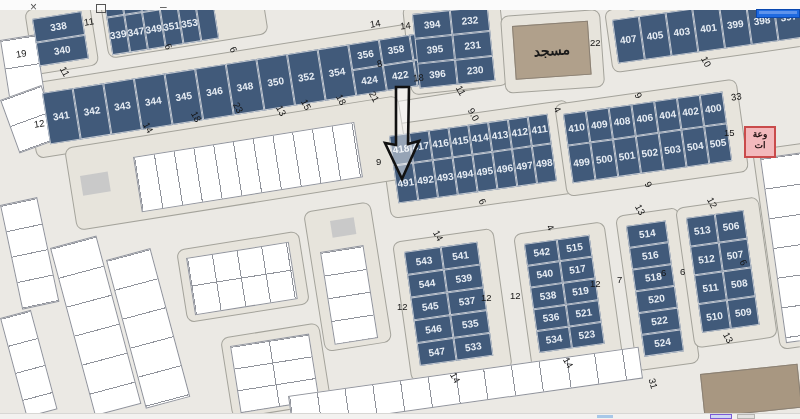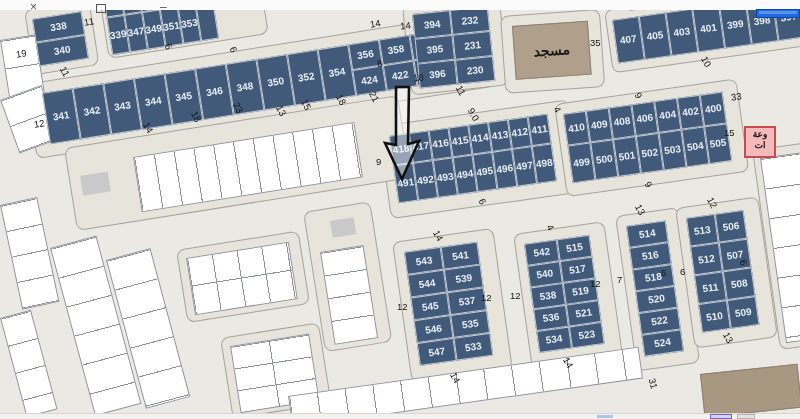--- a/index.html
+++ b/index.html
@@ -273,21 +273,21 @@
       <span class="dim" style="left: 301px; top: 99px; transform: rotate(62deg);">15</span>
       <span class="dim" style="left: 336px; top: 94px; transform: rotate(62deg);">18</span>
       <span class="dim" style="left: 369px; top: 91px; transform: rotate(62deg);">21</span>
       <span class="dim" style="left: 377px; top: 58px; transform: rotate(-9deg);">8</span>
       <span class="dim" style="left: 370px; top: 18px; transform: rotate(-9deg);">14</span>
       <span class="dim" style="left: 166px; top: 41px; transform: rotate(62deg);">6</span>
       <span class="dim" style="left: 231px; top: 44px; transform: rotate(62deg);">6</span>
       <span class="dim" style="left: 400px; top: 20px; transform: rotate(-6deg);">14</span>
       <span class="dim" style="left: 413px; top: 72px; transform: rotate(-6deg);">18</span>
       <span class="dim" style="left: 456px; top: 85px; transform: rotate(62deg);">11</span>
-      <span class="dim" style="left: 590px; top: 37px;">35</span>
+      <span class="dim" style="left: 590px; top: 37px;">22</span>
       <span class="dim" style="left: 701px; top: 56px; transform: rotate(62deg);">10</span>
       <span class="dim" style="left: 731px; top: 91px; transform: rotate(-8deg);">33</span>
       <span class="dim" style="left: 724px; top: 127px;">15</span>
       <span class="dim" style="left: 467px; top: 109px; transform: rotate(62deg);">9.0</span>
       <span class="dim" style="left: 555px; top: 104px; transform: rotate(62deg);">4</span>
       <span class="dim" style="left: 376px; top: 156px;">9</span>
       <span class="dim" style="left: 480px; top: 196px; transform: rotate(62deg);">6</span>
       <span class="dim" style="left: 636px; top: 90px; transform: rotate(62deg);">9</span>
       <span class="dim" style="left: 646px; top: 179px; transform: rotate(62deg);">9</span>
       <span class="dim" style="left: 433px; top: 230px; transform: rotate(62deg);">14</span>

